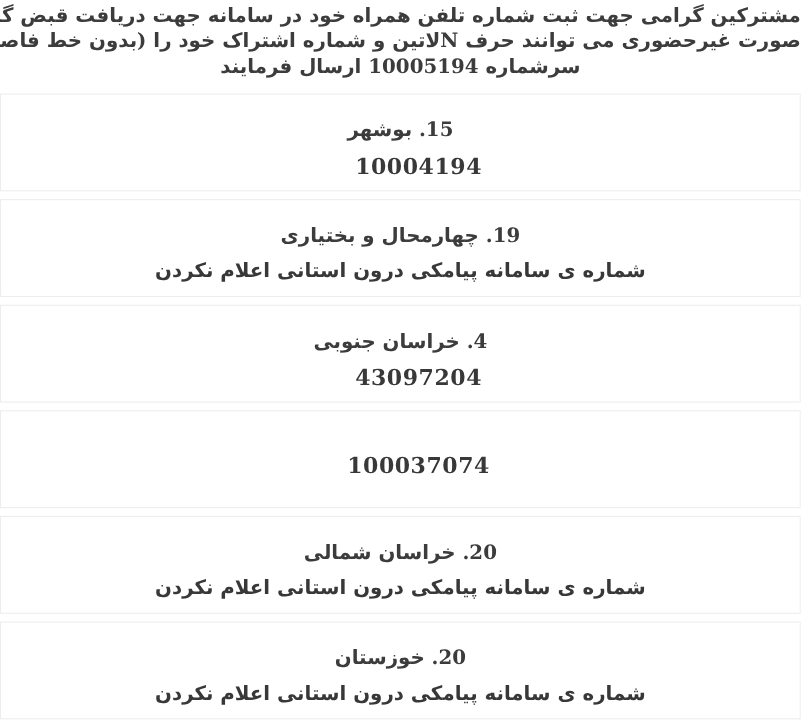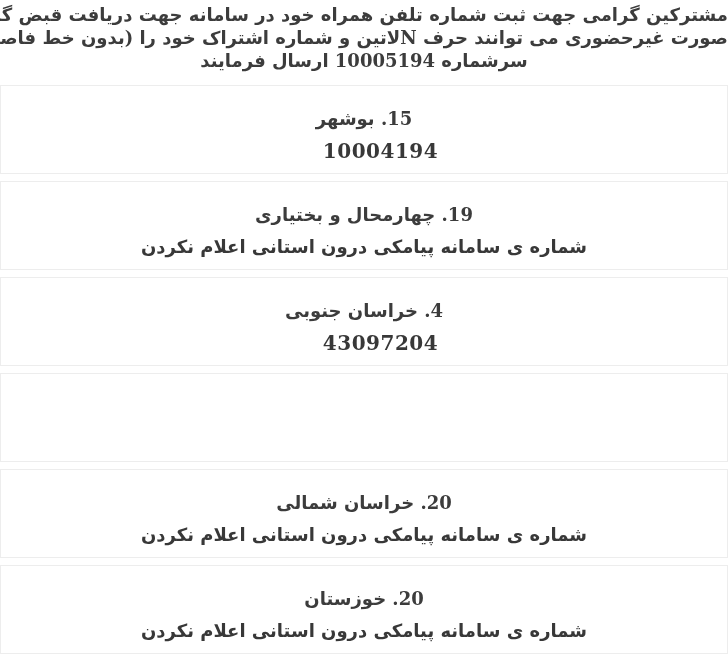--- a/index.html
+++ b/index.html
@@ -88,20 +88,21 @@
     <div class="item-title">19. چهارمحال و بختیاری</div>
     <div class="item-value">شماره ی سامانه پیامکی درون استانی اعلام نکردن</div>
   </div>
 
   <div class="item">
     <div class="item-title">4. خراسان جنوبی</div>
     <div class="item-value number">43097204</div>
   </div>
 
   <div class="item">
+    <div class="item-value number">100037074</div>
   </div>
 
   <div class="item">
     <div class="item-title">20. خراسان شمالی</div>
     <div class="item-value">شماره ی سامانه پیامکی درون استانی اعلام نکردن</div>
   </div>
 
   <div class="item">
     <div class="item-title">20. خوزستان</div>
     <div class="item-value">شماره ی سامانه پیامکی درون استانی اعلام نکردن</div>

